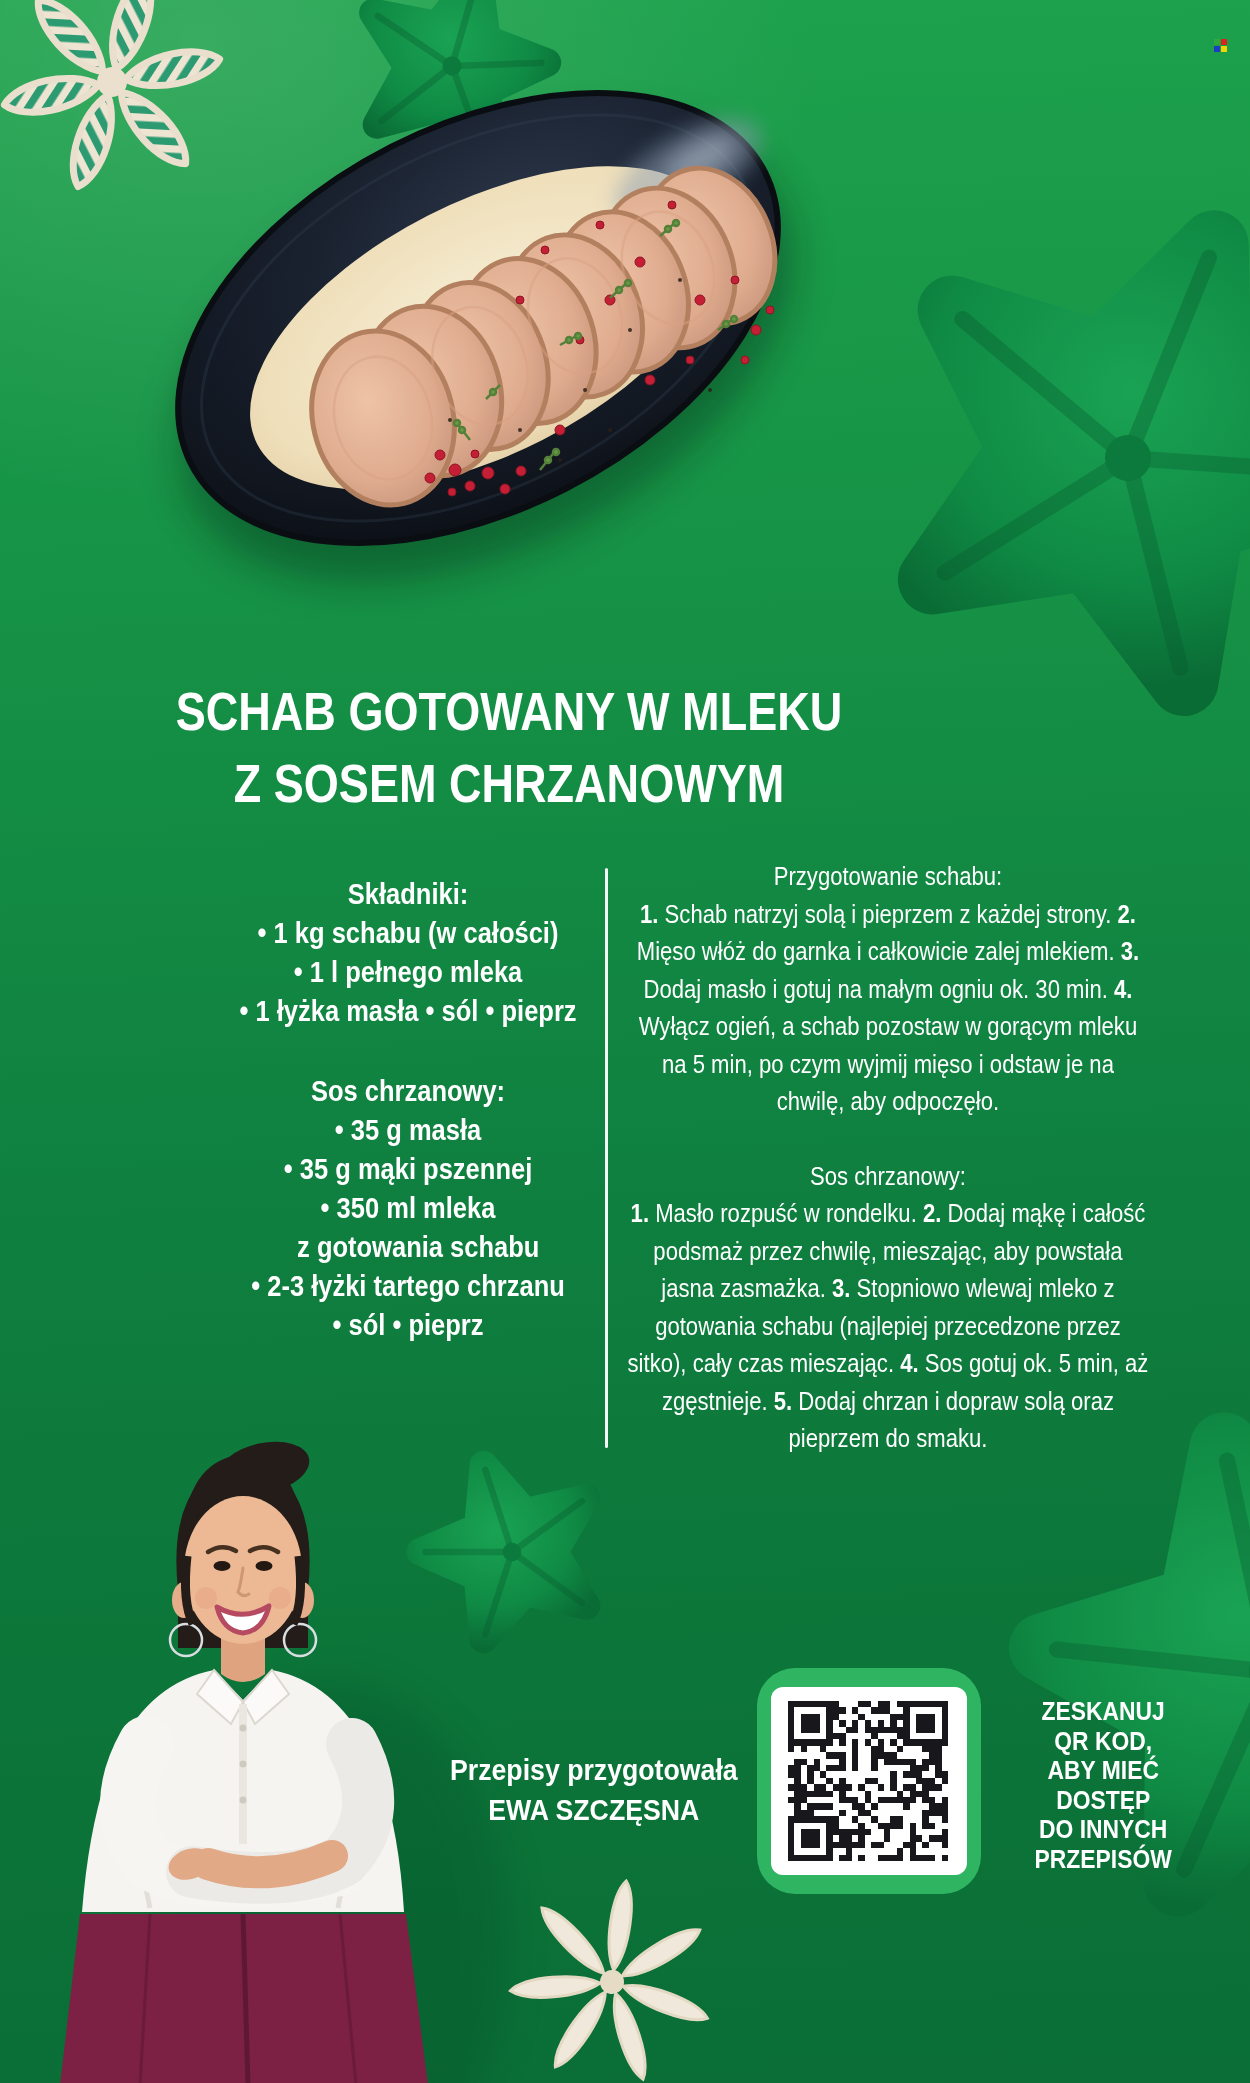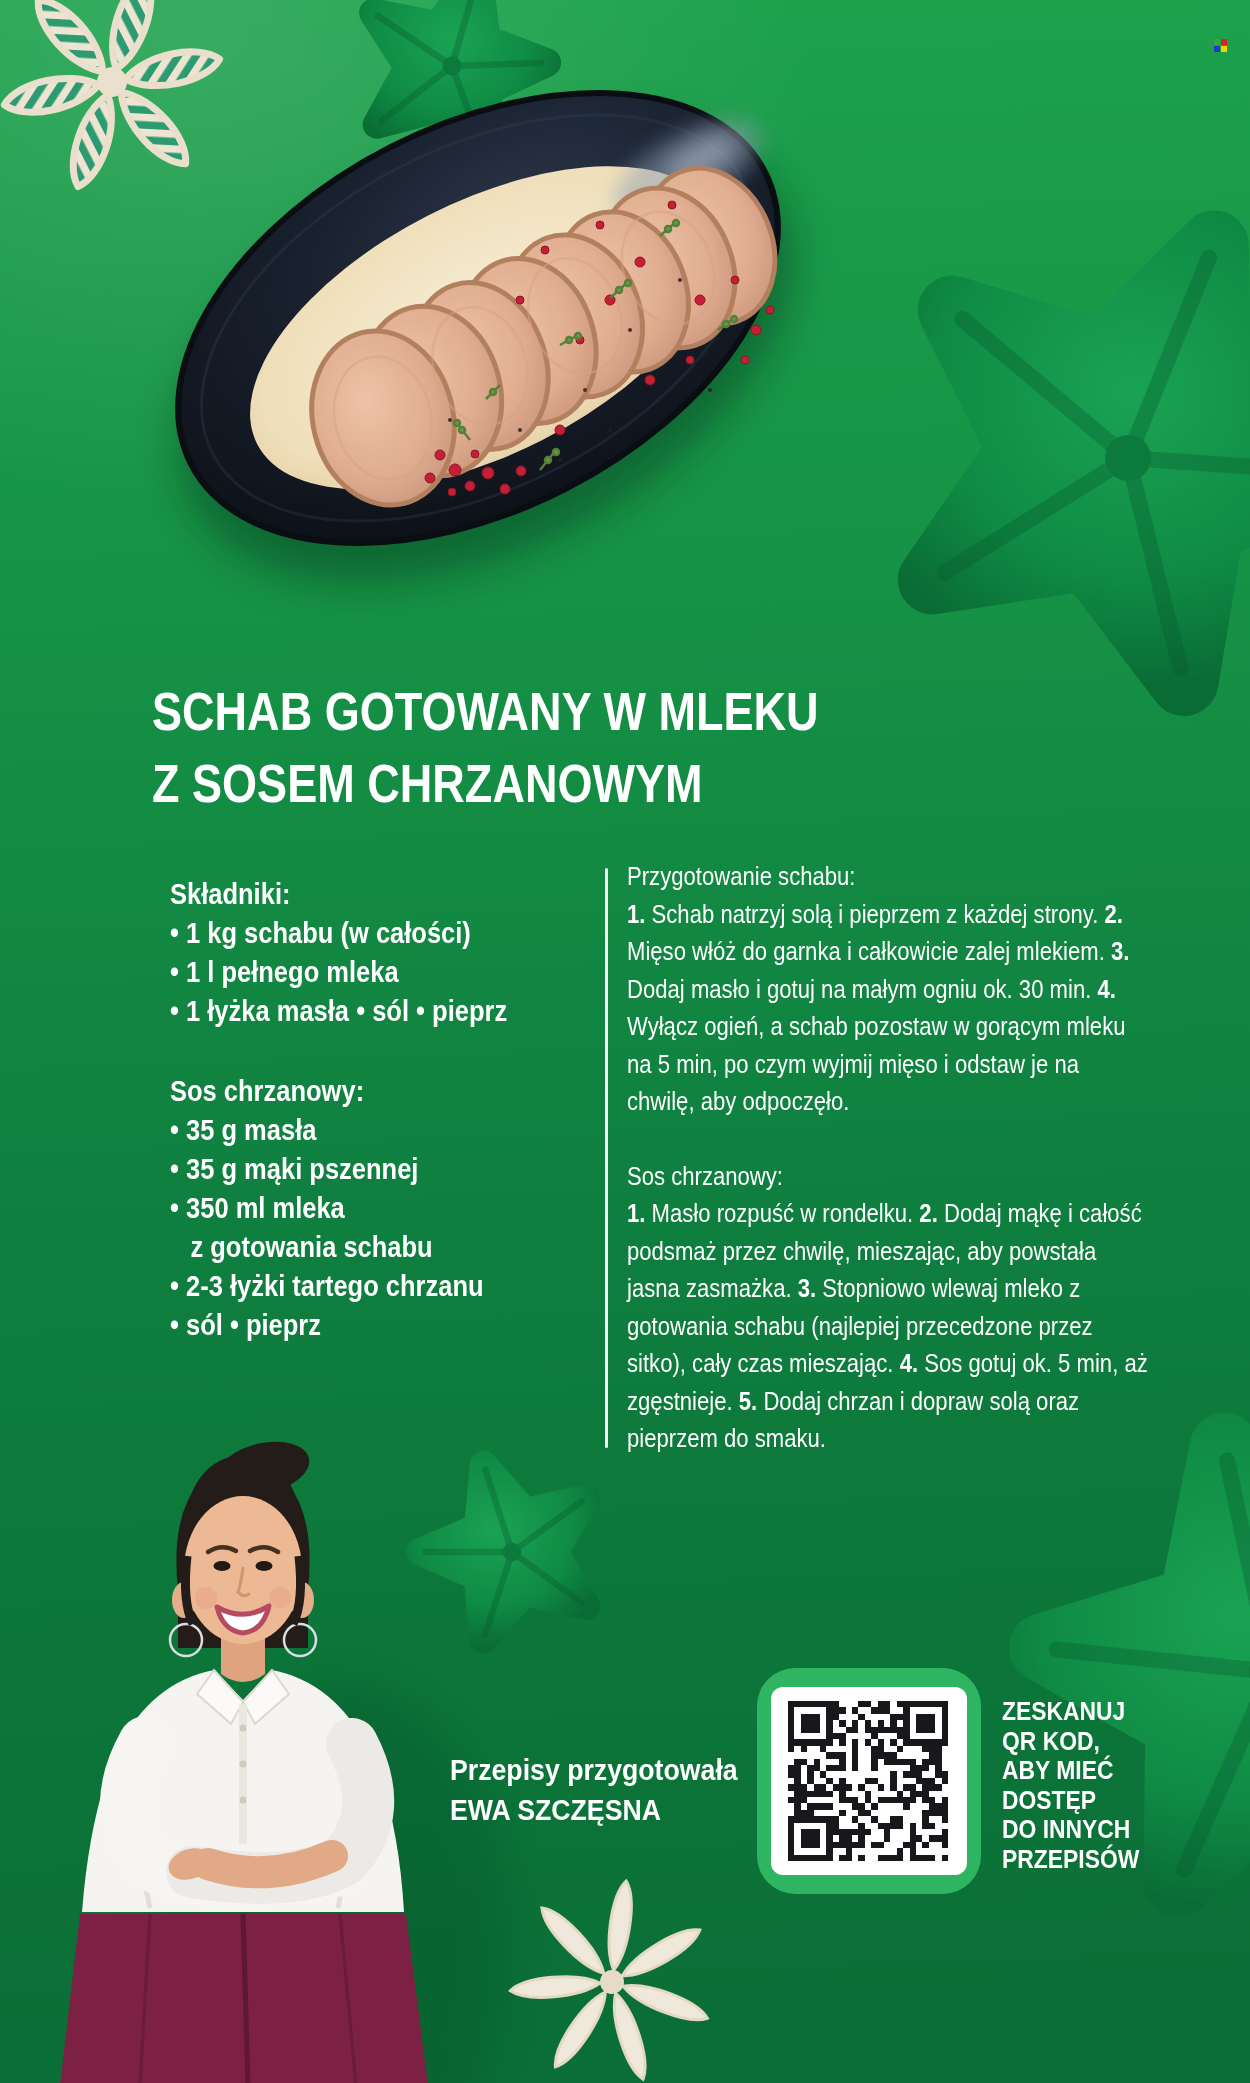--- a/index.html
+++ b/index.html
@@ -3,20 +3,21 @@
 <meta charset="utf-8">
 <style>
   html,body{margin:0;padding:0;background:#333;}
   .page{
     position:relative;width:1250px;height:2083px;overflow:hidden;
     font-family:"Liberation Sans", sans-serif;color:#fff;
     background:
       radial-gradient(1000px 750px at 16% 2%, rgba(255,255,255,.12), rgba(255,255,255,0) 62%),
       linear-gradient(178deg,#1da24c 0%,#17924600 0%), 
       linear-gradient(178deg,#1da24c 0%,#159045 32%,#0f8040 56%,#0c7539 80%,#0a6e36 100%);
+    text-align: center;
   }
   .decor{position:absolute;left:0;top:0;pointer-events:none;z-index:1;}
   .txt{position:absolute;z-index:2;}
 
   .title{left:152px;top:676px;font-size:53px;line-height:72px;font-weight:700;
          letter-spacing:0;transform:scaleX(.85);transform-origin:0 0;width:840px;white-space:nowrap;}
   .ingredients{left:170px;top:874px;width:560px;font-size:30px;line-height:39px;font-weight:700;
          transform:scaleX(.85);transform-origin:0 0;}
   .ingredients .sauce-heading{margin-top:41px;}
   .ing-line.cont{padding-left:24px;}

